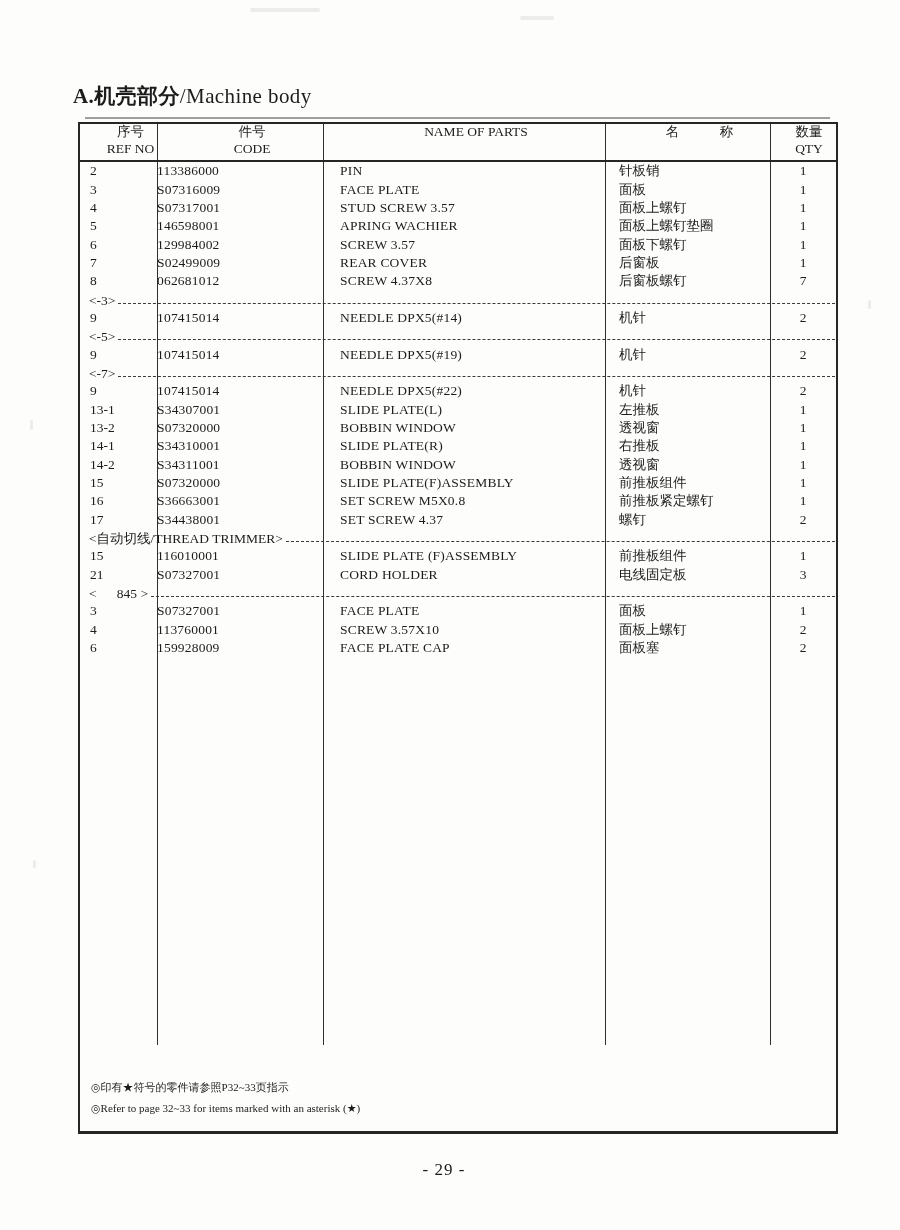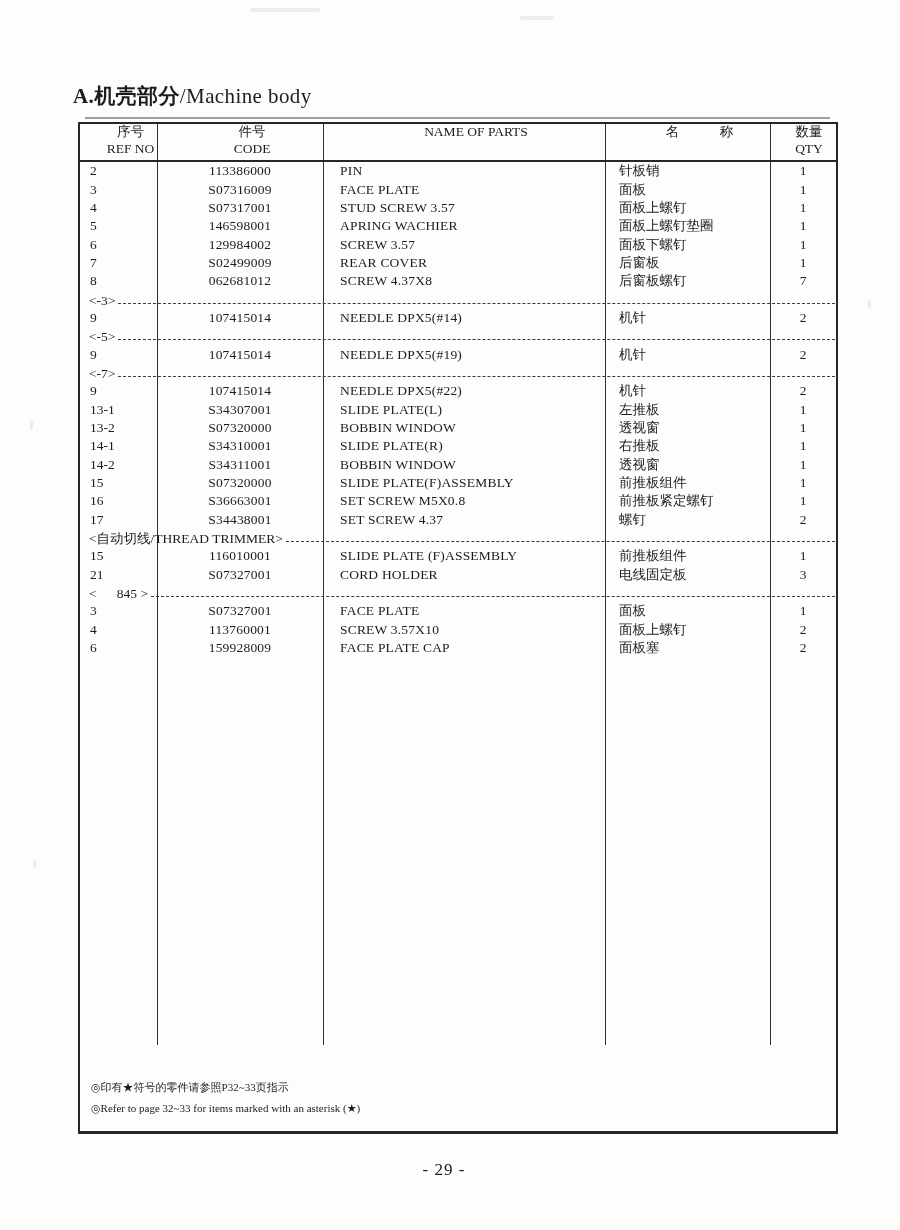--- a/index.html
+++ b/index.html
@@ -30,21 +30,21 @@
     border-bottom:2px solid #262626;display:flex;align-items:flex-start;padding-left:12px;
   }
   .hcell{display:flex;flex-direction:column;align-items:center;justify-content:center;
     font-size:13.5px;line-height:1.25;}
   .w1{width:77px}.w2{width:166px}.w3{width:282px}.w4{width:165px}.w5{flex:1}
 
   
   .rows{position:absolute;top:38px;left:0;width:100%;}
   .row{display:flex;height:18.35px;align-items:center;font-size:13.5px;}
   .c-ref{width:77px;padding-left:10px;box-sizing:border-box;}
-  .c-code{width:166px;text-align:center;letter-spacing:.2px;}
+  .c-code{width:166px;text-align:left;letter-spacing:.2px;}
   .c-name{width:282px;padding-left:17px;box-sizing:border-box;letter-spacing:.2px;white-space:nowrap;}
   .c-cn{width:165px;padding-left:14px;box-sizing:border-box;white-space:nowrap;}
   .c-qty{flex:1;text-align:center;}
 
   
   .sep-row{display:flex;height:18.35px;align-items:flex-end;font-size:13.5px;}
   .sep-label{padding-left:9px;white-space:pre;line-height:17px;}
   .sep-dots{flex:1;border-bottom:1.7px dashed #3a3a3a;margin:0 1px 5px 3px;}
 
   

